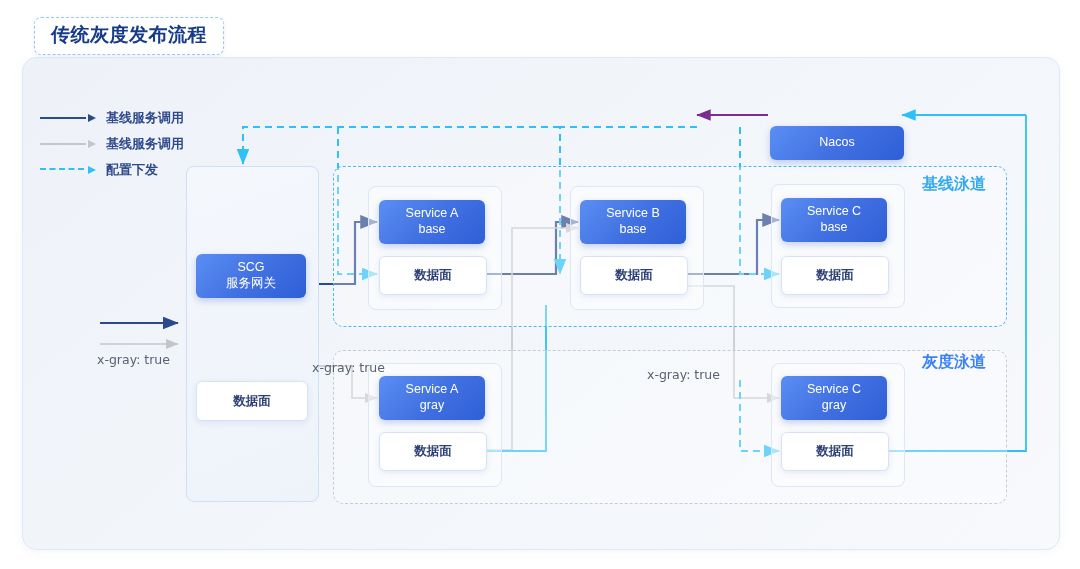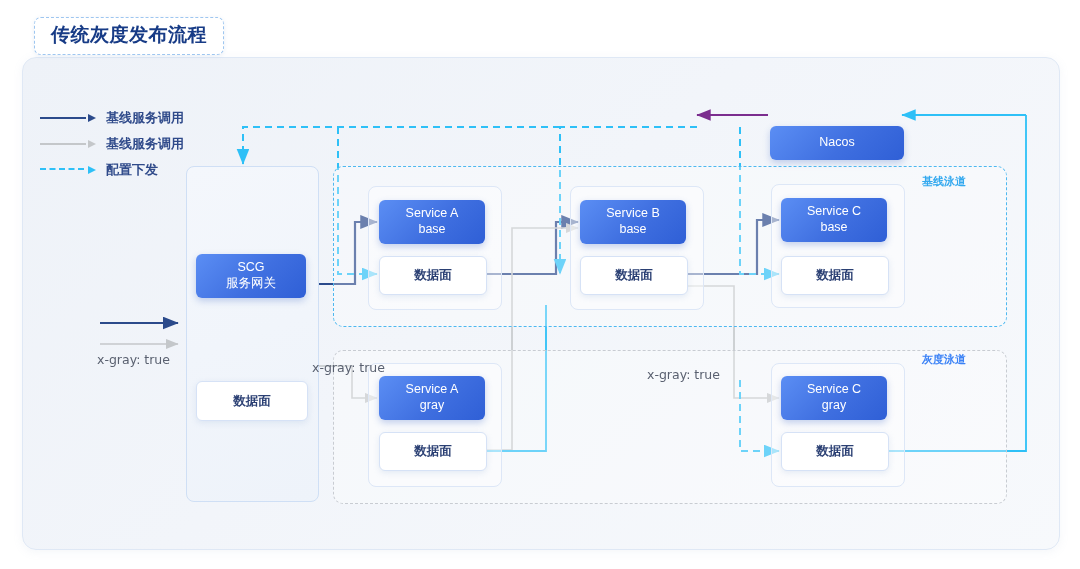--- a/index.html
+++ b/index.html
@@ -69,21 +69,21 @@
   }
   .gw-panel{
     position:absolute;border-radius:8px;border:1px solid #cfdff5;
     background:linear-gradient(160deg,#f4f7fc 0%,#eef3fa 100%);
   }
 
   
   .lane{position:absolute;border-radius:10px;}
   .lane-base{border:1.5px dashed #4db8f0;background:rgba(255,255,255,.30);}
   .lane-gray{border:1.5px dashed #c8ccd2;background:rgba(255,255,255,.30);}
-  .lane-title{position:absolute;font-size:11px;font-weight:bold;white-space:nowrap;}
+  .lane-title{position:absolute;font-size:16px;font-weight:bold;white-space:nowrap;}
   .lane-title.base{color:#33a9ef;}
   .lane-title.gray{color:#3b82f6;}
 
   
   .xg{position:absolute;font-size:12.5px;color:#5a6170;white-space:nowrap;
       font-family:"DejaVu Sans",sans-serif;}
 
   svg.wires{position:absolute;left:0;top:0;width:1080px;height:569px;
             pointer-events:none;z-index:5;}
   .layer-nodes{position:absolute;left:2px;top:0;width:1080px;height:569px;z-index:10;}

